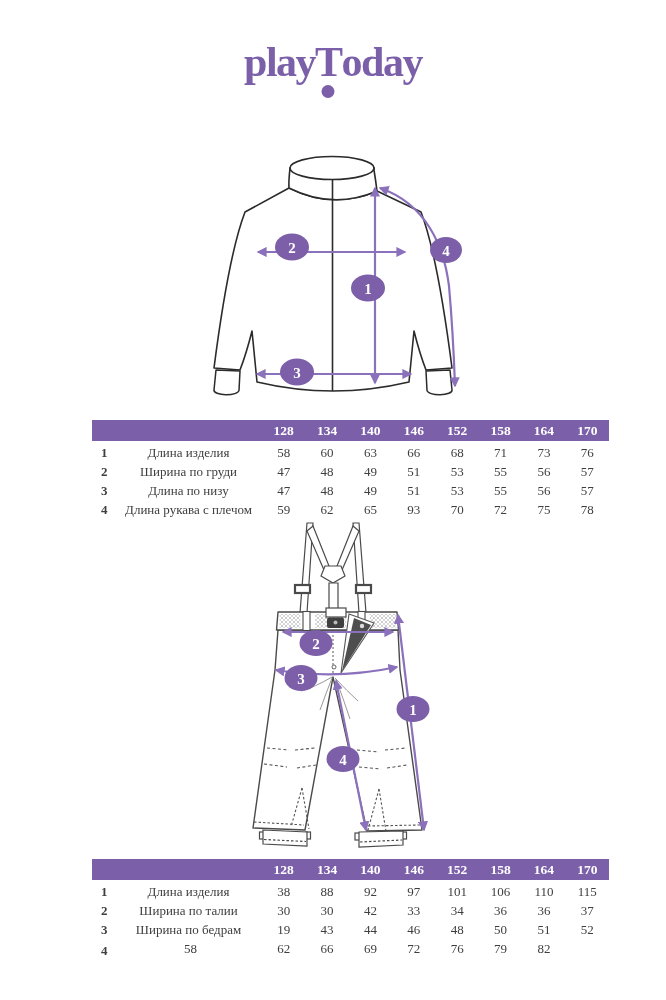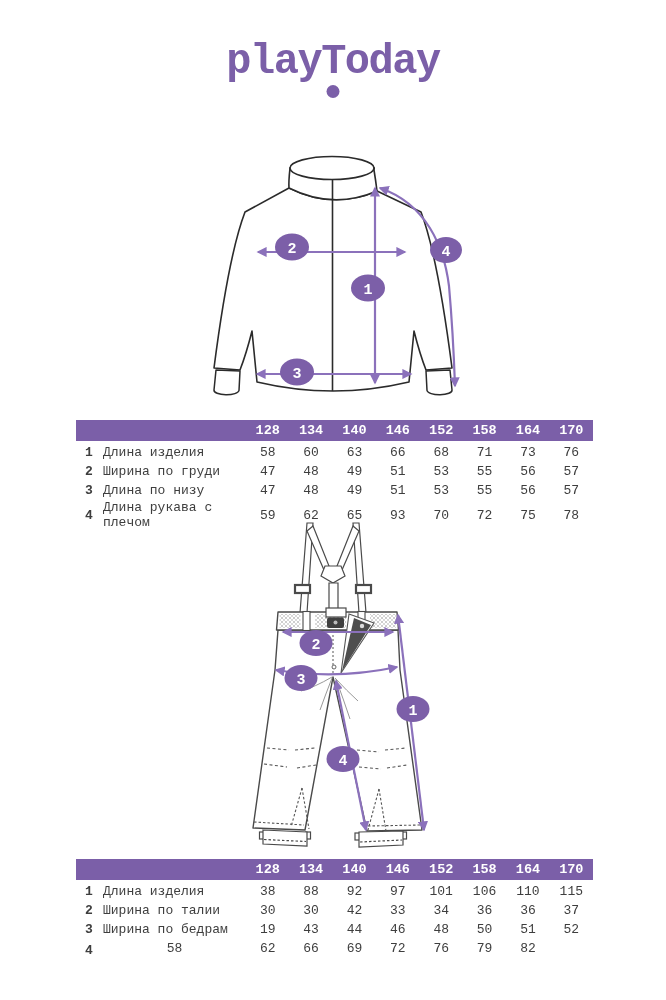--- a/index.html
+++ b/index.html
@@ -1,40 +1,40 @@
 <!DOCTYPE html>
 <html><head>
 <meta charset="utf-8">
 <style>
   html,body{margin:0;padding:0;background:#e9e9e9;}
   .page{position:relative;width:666px;height:1000px;background:#ffffff;margin:0 auto;
-        font-family:Liberation Mono, monospace;overflow:hidden;}
+        font-family:Liberation Serif, serif;overflow:hidden;}
 
   
   .logo{position:absolute;top:38px;left:0;width:100%;text-align:center;
         color:#7b5fa8;font-size:42px;font-weight:bold;letter-spacing:-1.5px;}
   .logo-t{position:relative;display:inline-block;}
   .logo-dot{position:absolute;left:50%;transform:translateX(-50%);bottom:-12px;
         width:13px;height:13px;border-radius:50%;background:#7b5fa8;}
 
   
   #jacket-svg{position:absolute;left:188px;top:136px;}
   #pants-svg{position:absolute;left:245px;top:521px;}
 
   
-  .size-table{position:absolute;left:76px;width:517px;color:#3e3e3e;}
+  .size-table{position:absolute;left:92px;width:517px;color:#3e3e3e;}
   #table-jacket{top:420px;}
   #table-pants{top:859px;}
   .st-header{display:grid;grid-template-columns:170px repeat(8,1fr);
         background:#7b5fa8;height:21px;align-items:center;margin-bottom:2px;}
   .st-header span{color:#ffffff;font-weight:bold;font-size:13.5px;text-align:center;}
   .st-row{display:grid;grid-template-columns:27px 143px repeat(8,1fr);
         min-height:19px;align-items:center;font-size:13px;}
   .st-num{font-weight:bold;padding-left:9px;}
-  .st-label{text-align:left;line-height:1.18;padding-right:4px;}
+  .st-label{text-align:center;line-height:1.18;padding-right:4px;}
   .st-val{text-align:center;}
   .st-row.two-line{align-items:start;padding-top:2px;}
   .st-row.two-line .st-num{align-self:center;}
 </style>
 </head>
 <body>
 
 <div class="page">
 
   <div class="logo">

